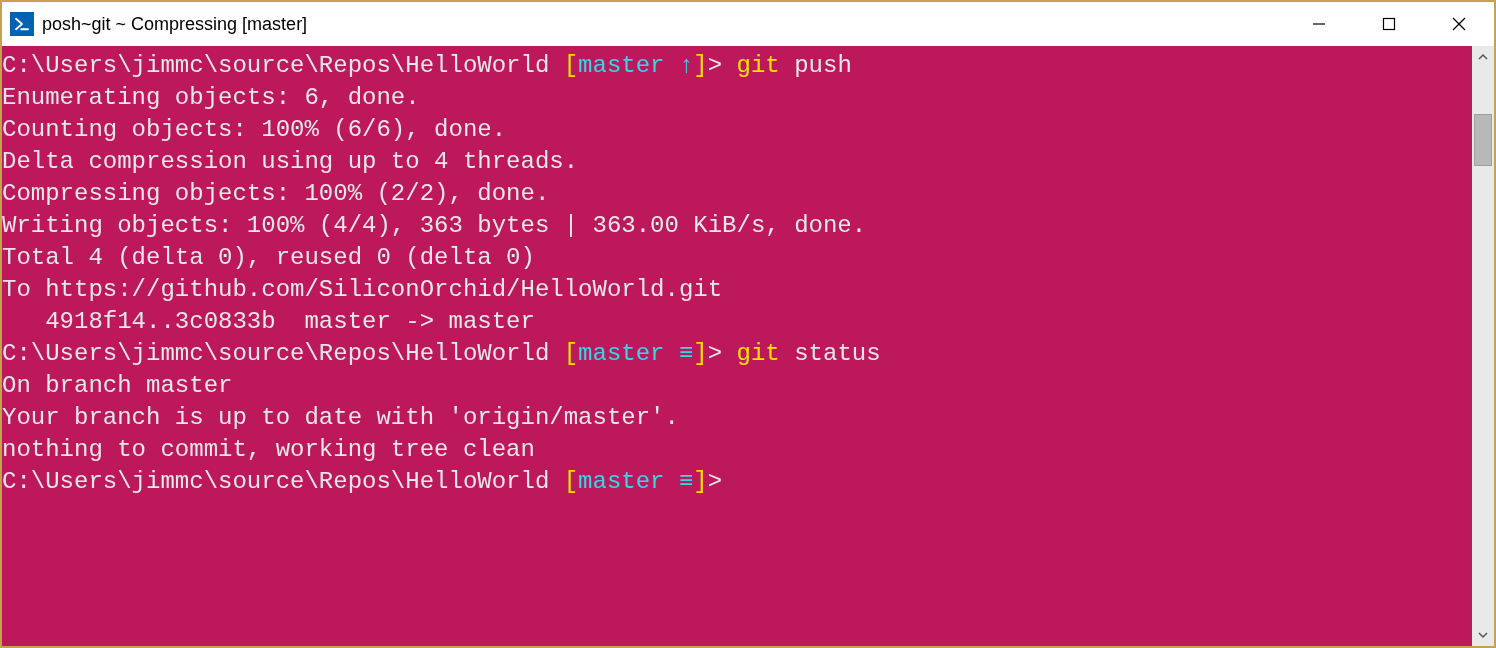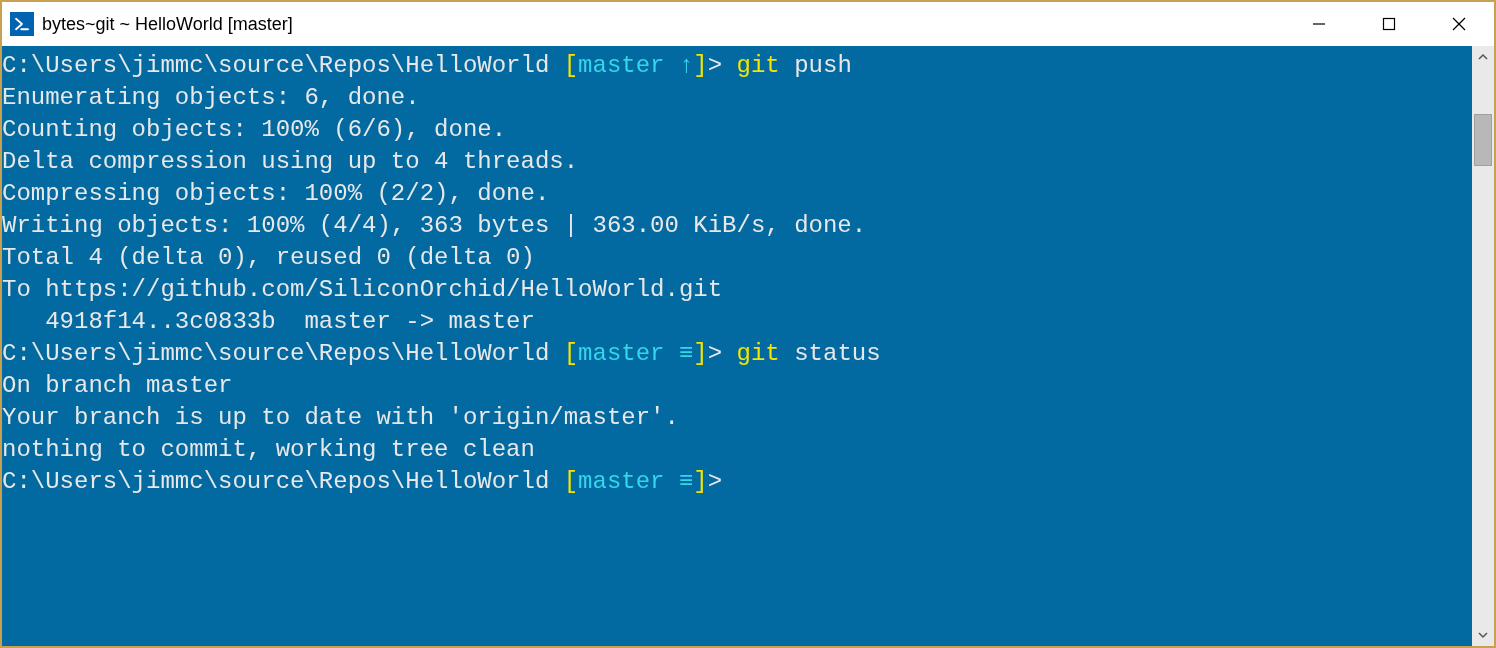--- a/index.html
+++ b/index.html
@@ -48,21 +48,21 @@
     justify-content: center;
     font-size: 16px;
     color: #000;
     cursor: pointer;
   }
   .win-btn svg { stroke: #000; stroke-width: 1.2; fill: none; }
   .terminal-area {
     position: relative;
     width: 100%;
     height: calc(100% - 44px);
-    background: #0369a1;
+    background: #be185d;
     display: flex;
   }
   .terminal {
     flex: 1;
     color: #e8e8e8;
     font-family: Consolas, "Courier New", monospace;
     font-size: 24px;
     line-height: 32px;
     padding: 4px 0 0 0;
     white-space: pre;
@@ -101,21 +101,21 @@
 </head>
 <body>
 
 <div class="titlebar">
   <div class="ps-icon">
     <svg viewBox="0 0 24 24">
       <path d="M4 5 L12 12 L4 19" stroke="#ffffff" stroke-width="2.4" fill="none" stroke-linecap="round" stroke-linejoin="round"></path>
       <line x1="11" y1="19" x2="20" y2="19" stroke="#ffffff" stroke-width="2.4" stroke-linecap="round"></line>
     </svg>
   </div>
-  <div class="title-text">bytes~git ~ HelloWorld [master]</div>
+  <div class="title-text">posh~git ~ Compressing [master]</div>
   <div class="window-controls">
     <div class="win-btn">
       <svg width="14" height="14" viewBox="0 0 14 14">
           <line x1="1" y1="7" x2="13" y2="7"></line>
         </svg>
     </div>
     <div class="win-btn">
       <svg width="14" height="14" viewBox="0 0 14 14">
           <rect x="1.5" y="1.5" width="11" height="11"></rect>
         </svg>

